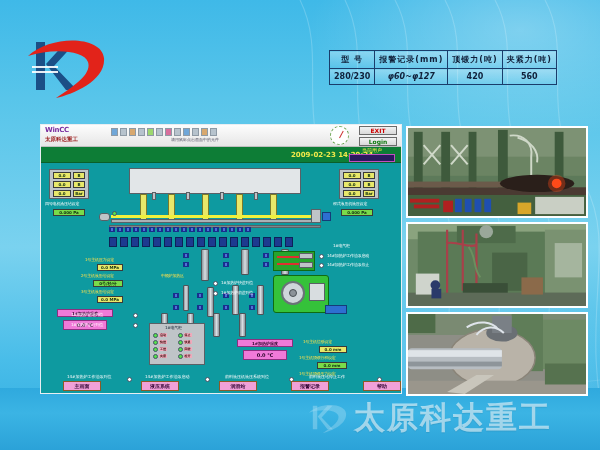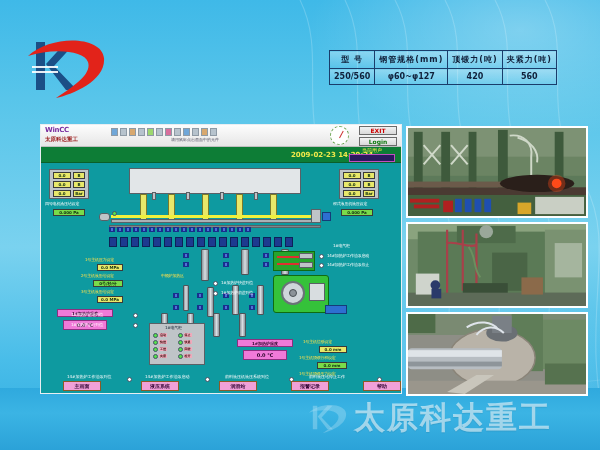--- a/index.html
+++ b/index.html
@@ -36,21 +36,21 @@
   
   .spec-table { position:absolute; left:329px; top:50px; border-collapse:collapse; }
   .spec-table td, .spec-table th {
     border:1px solid #1a3d6b;
     font-size:8px; font-weight:bold; color:#10203a;
     text-align:center; padding:3px 4px; white-space:nowrap;
     background:linear-gradient(180deg,rgba(255,255,255,.30),rgba(255,255,255,.02));
   }
   .spec-table th { letter-spacing:1px; }
   .spec-table td.c0 { min-width:44px; }
-  .spec-table td.c1 { min-width:58px; }
+  .spec-table td.c1 { min-width:58px;font-style:italic; }
   .spec-table td.c2 { min-width:48px; }
   .spec-table td.c3 { min-width:52px; }
 
   
   .hmi {
     position:absolute; left:40px; top:124px; width:362px; height:270px;
     background:#4c1d95; border:1px solid #e9eef2;
     overflow:hidden;
   }
   .hmi-toolbar {
@@ -192,28 +192,28 @@
       <rect x="10" y="30" width="26" height="2"></rect>
       <rect x="10" y="35" width="26" height="2"></rect>
     </g>
   </svg>
 </div>
 
 <table class="spec-table">
   <thead>
     <tr>
       <th>型  号</th>
-      <th>钢管规格(mm)</th>
+      <th>报警记录(mm)</th>
       <th>顶锻力(吨)</th>
       <th>夹紧力(吨)</th>
     </tr>
   </thead>
   <tbody>
     <tr>
-      <td class="c0">250/560</td>
+      <td class="c0">280/230</td>
       <td class="c1">φ60~φ127</td>
       <td class="c2">420</td>
       <td class="c3">560</td>
     </tr>
   </tbody>
 </table>
 
 <div class="hmi">
 
   <div class="hmi-toolbar">

